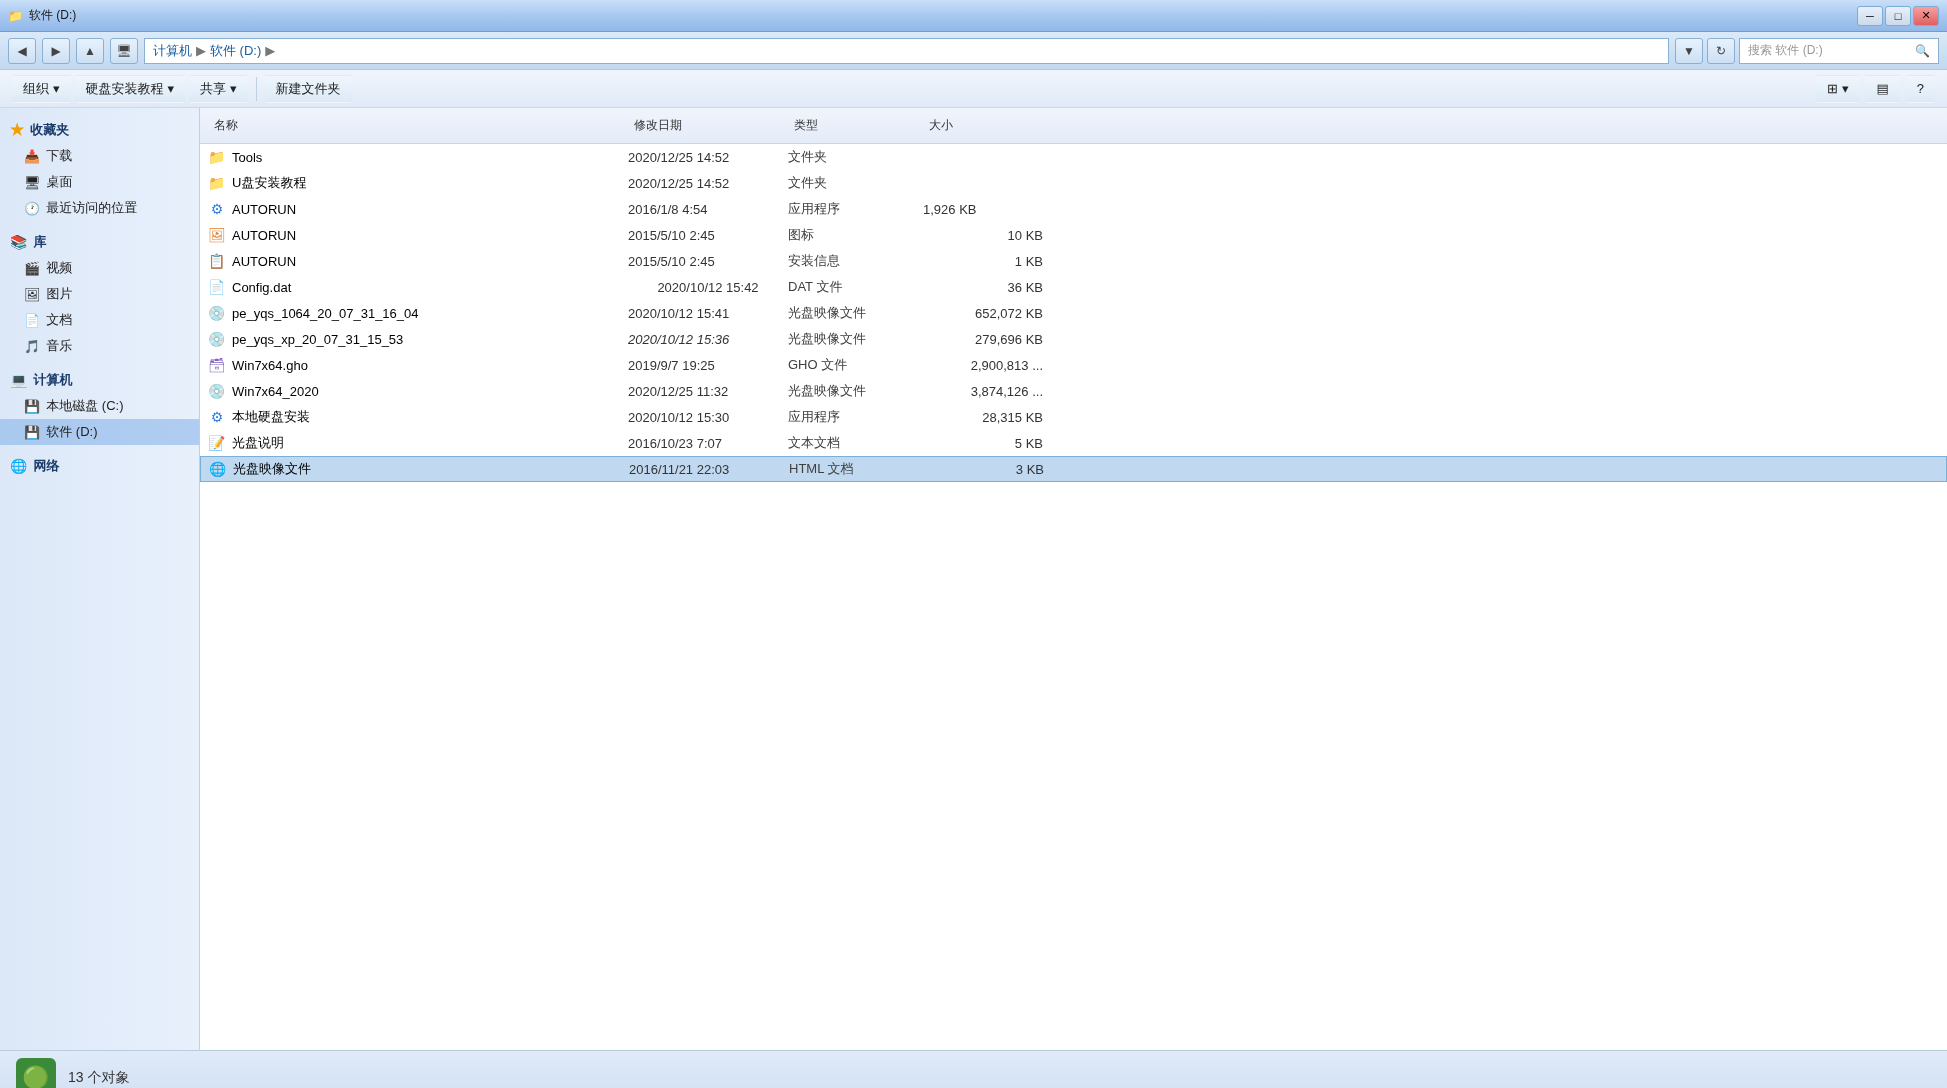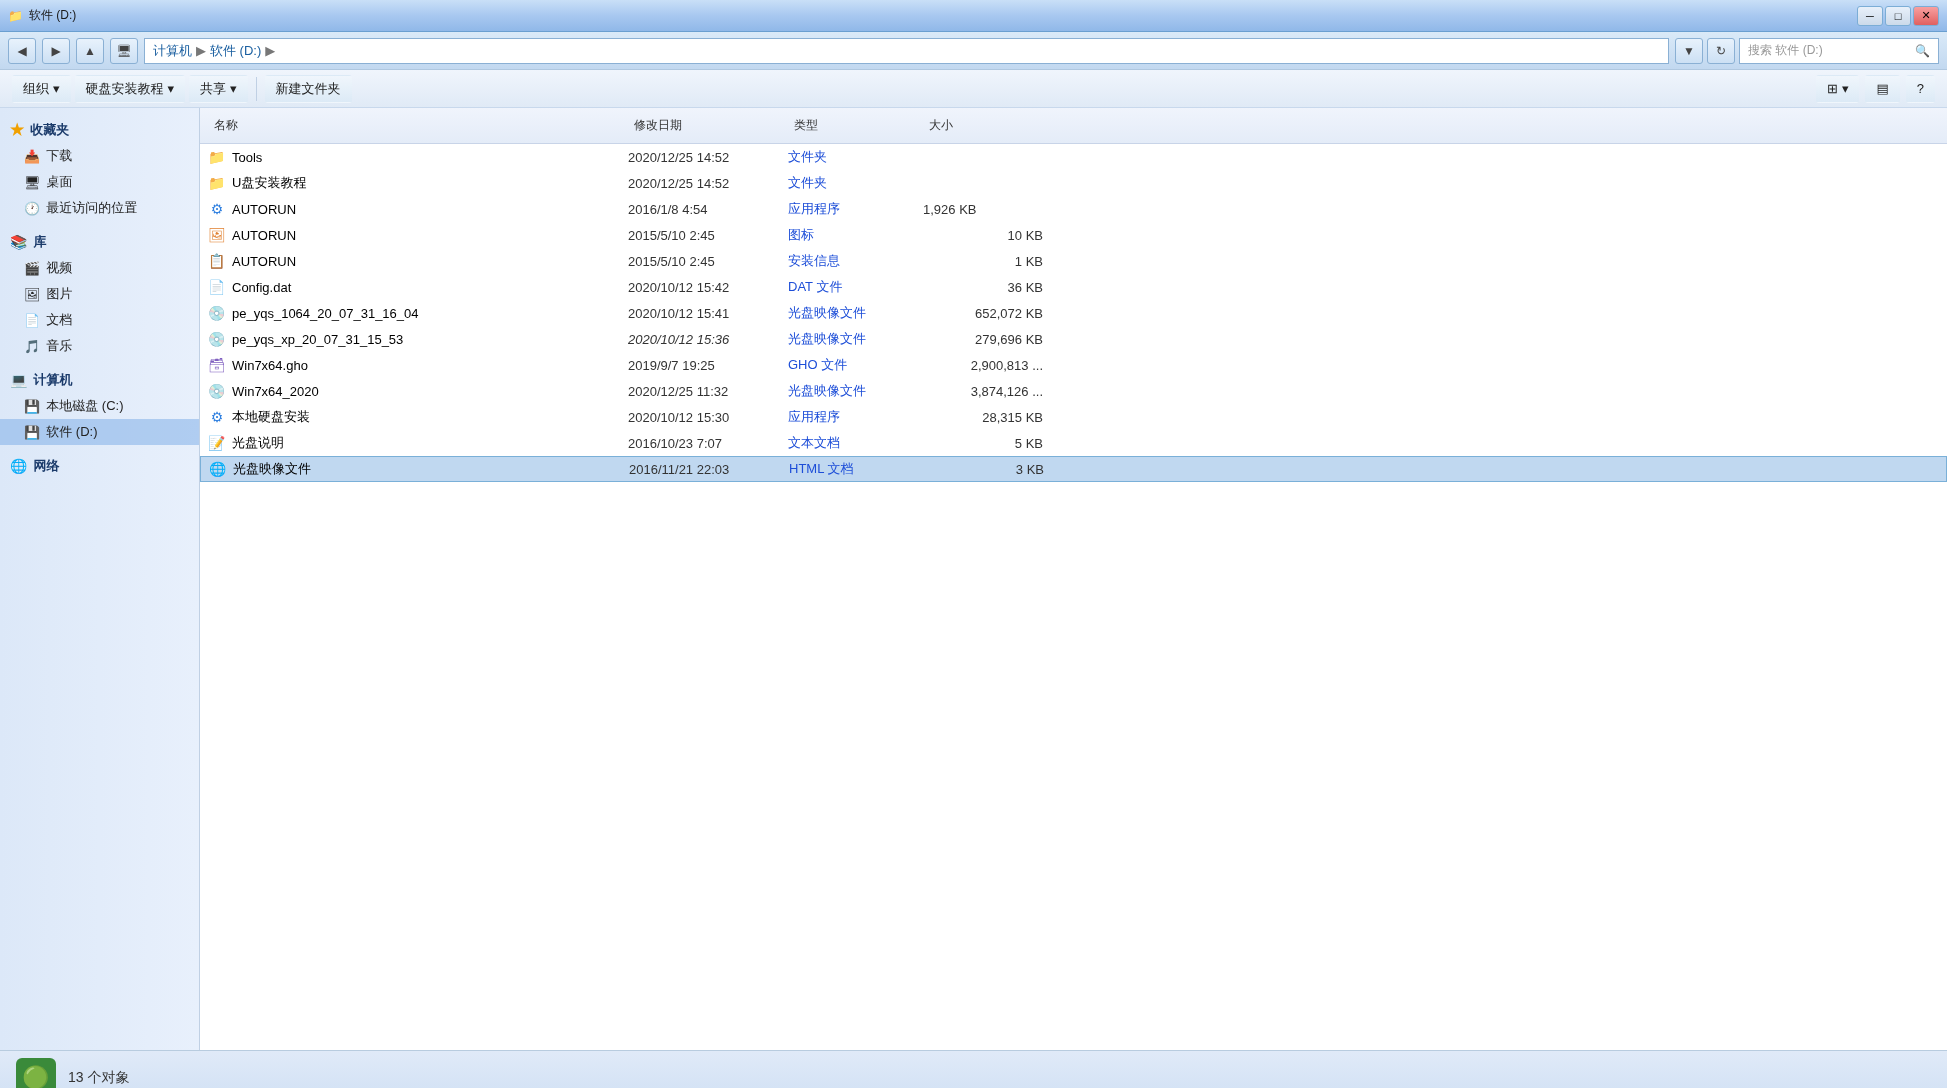--- a/index.html
+++ b/index.html
@@ -234,21 +234,21 @@
       border: 1px solid #7ab0d8;
     }
     .file-row .col-name {
       display: flex;
       align-items: center;
       gap: 6px;
       overflow: hidden;
       white-space: nowrap;
     }
     .file-row .col-date { color: #333; }
-    .file-row .col-type { color: #1d4ed8; }
+    .file-row .col-type { color: #404040; }
     .file-row .col-size { color: #333; text-align: right; }
 
     
     .fi { width: 18px; height: 18px; display: inline-flex; align-items: center; justify-content: center; font-size: 14px; flex-shrink: 0; }
     .fi-folder { color: #f0b800; }
     .fi-exe { color: #3080e0; }
     .fi-ico { color: #e08030; }
     .fi-inf { color: #808080; }
     .fi-dat { color: #606060; }
     .fi-iso { color: #e04040; }
@@ -474,21 +474,21 @@
     </div>
     <div class="col-date" style="width:160px;">2015/5/10 2:45</div>
     <div class="col-type" style="width:120px;">安装信息</div>
     <div class="col-size" style="width:120px; text-align:right;">1 KB</div>
   </div>
         <div class="file-row">
     <div class="col-name" style="width:420px; display:flex; align-items:center; gap:6px; overflow:hidden; white-space:nowrap;">
       <span class="fi fi-dat">📄</span>
       <span>Config.dat</span>
     </div>
-    <div class="col-date" style="width:160px;">2020/10/12 15:42</div>
+    <div class="col-date" style="width:160px;text-align:center;">2020/10/12 15:42</div>
     <div class="col-type" style="width:120px;">DAT 文件</div>
     <div class="col-size" style="width:120px; text-align:right;">36 KB</div>
   </div>
         <div class="file-row">
     <div class="col-name" style="width:420px; display:flex; align-items:center; gap:6px; overflow:hidden; white-space:nowrap;">
       <span class="fi fi-iso">💿</span>
       <span>pe_yqs_1064_20_07_31_16_04</span>
     </div>
     <div class="col-date" style="width:160px;">2020/10/12 15:41</div>
     <div class="col-type" style="width:120px;">光盘映像文件</div>

